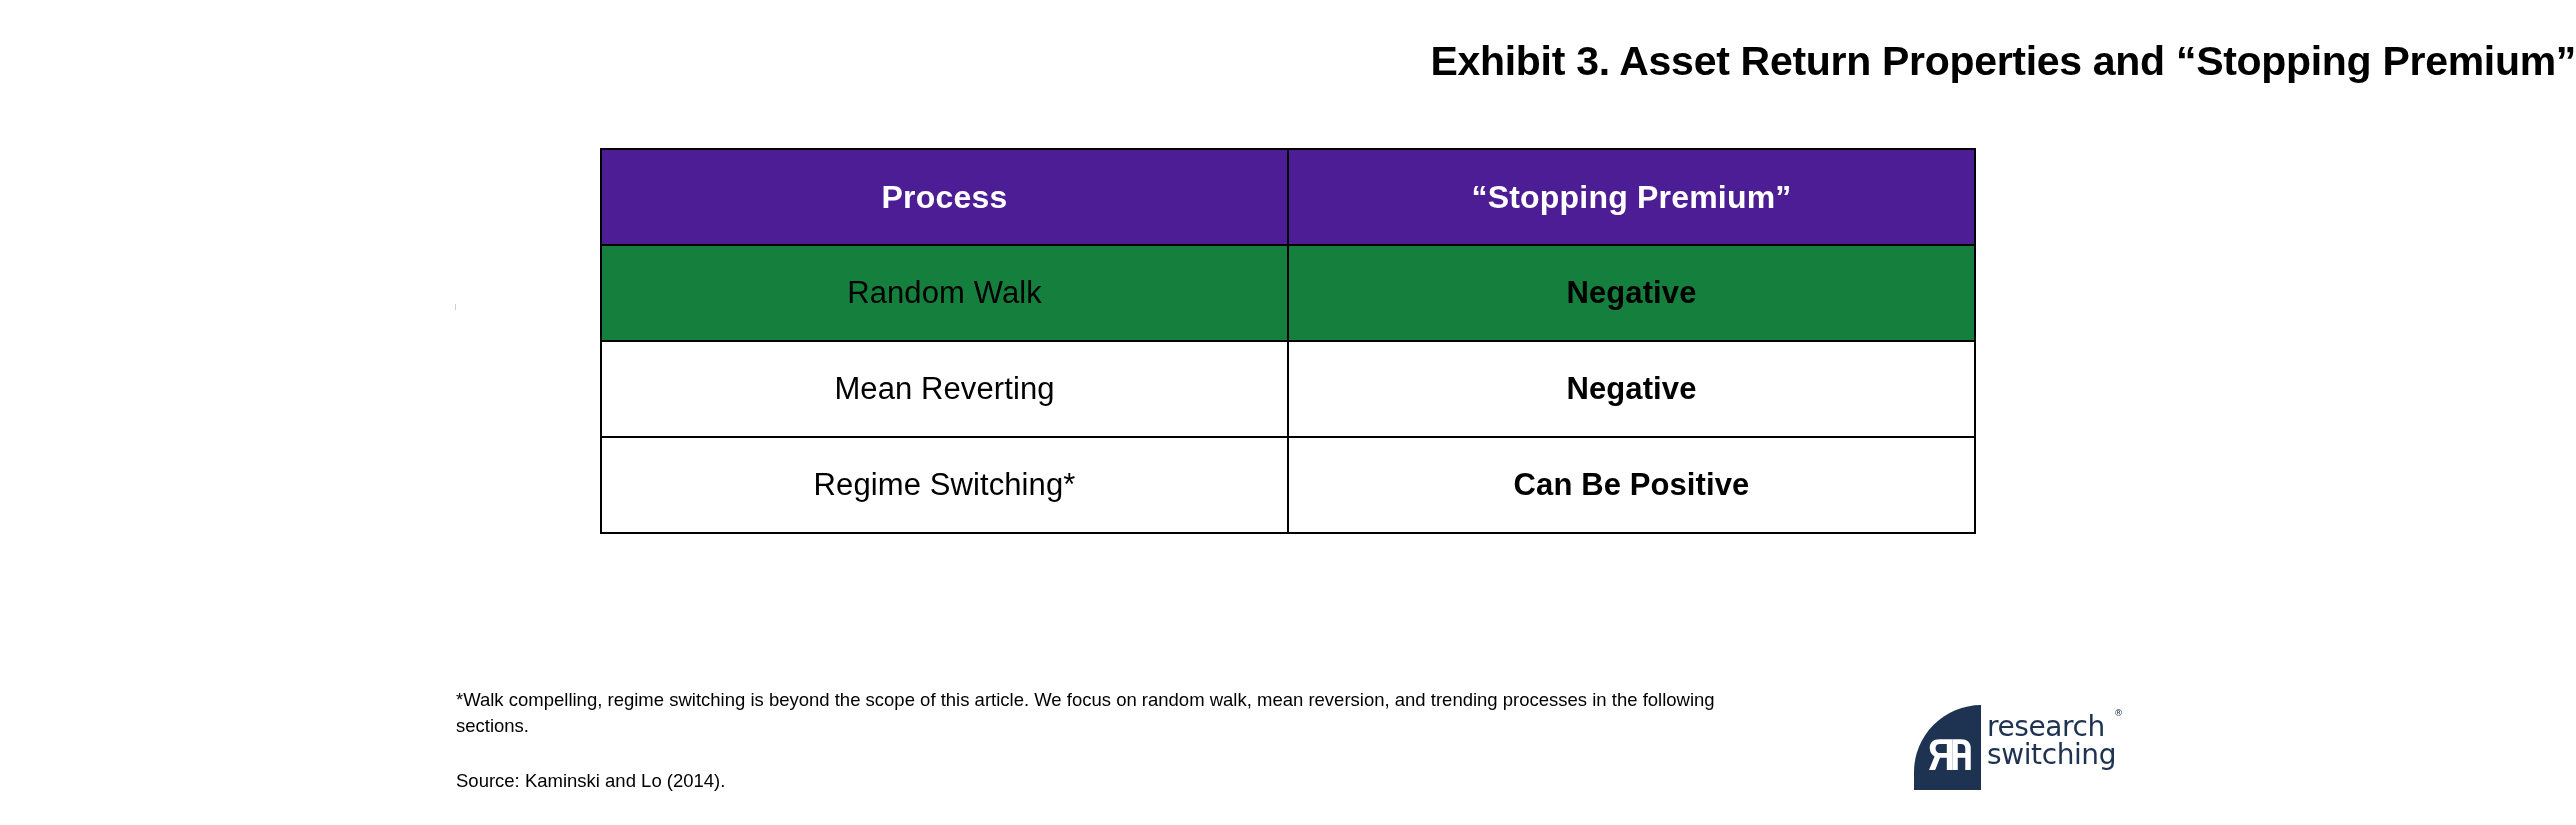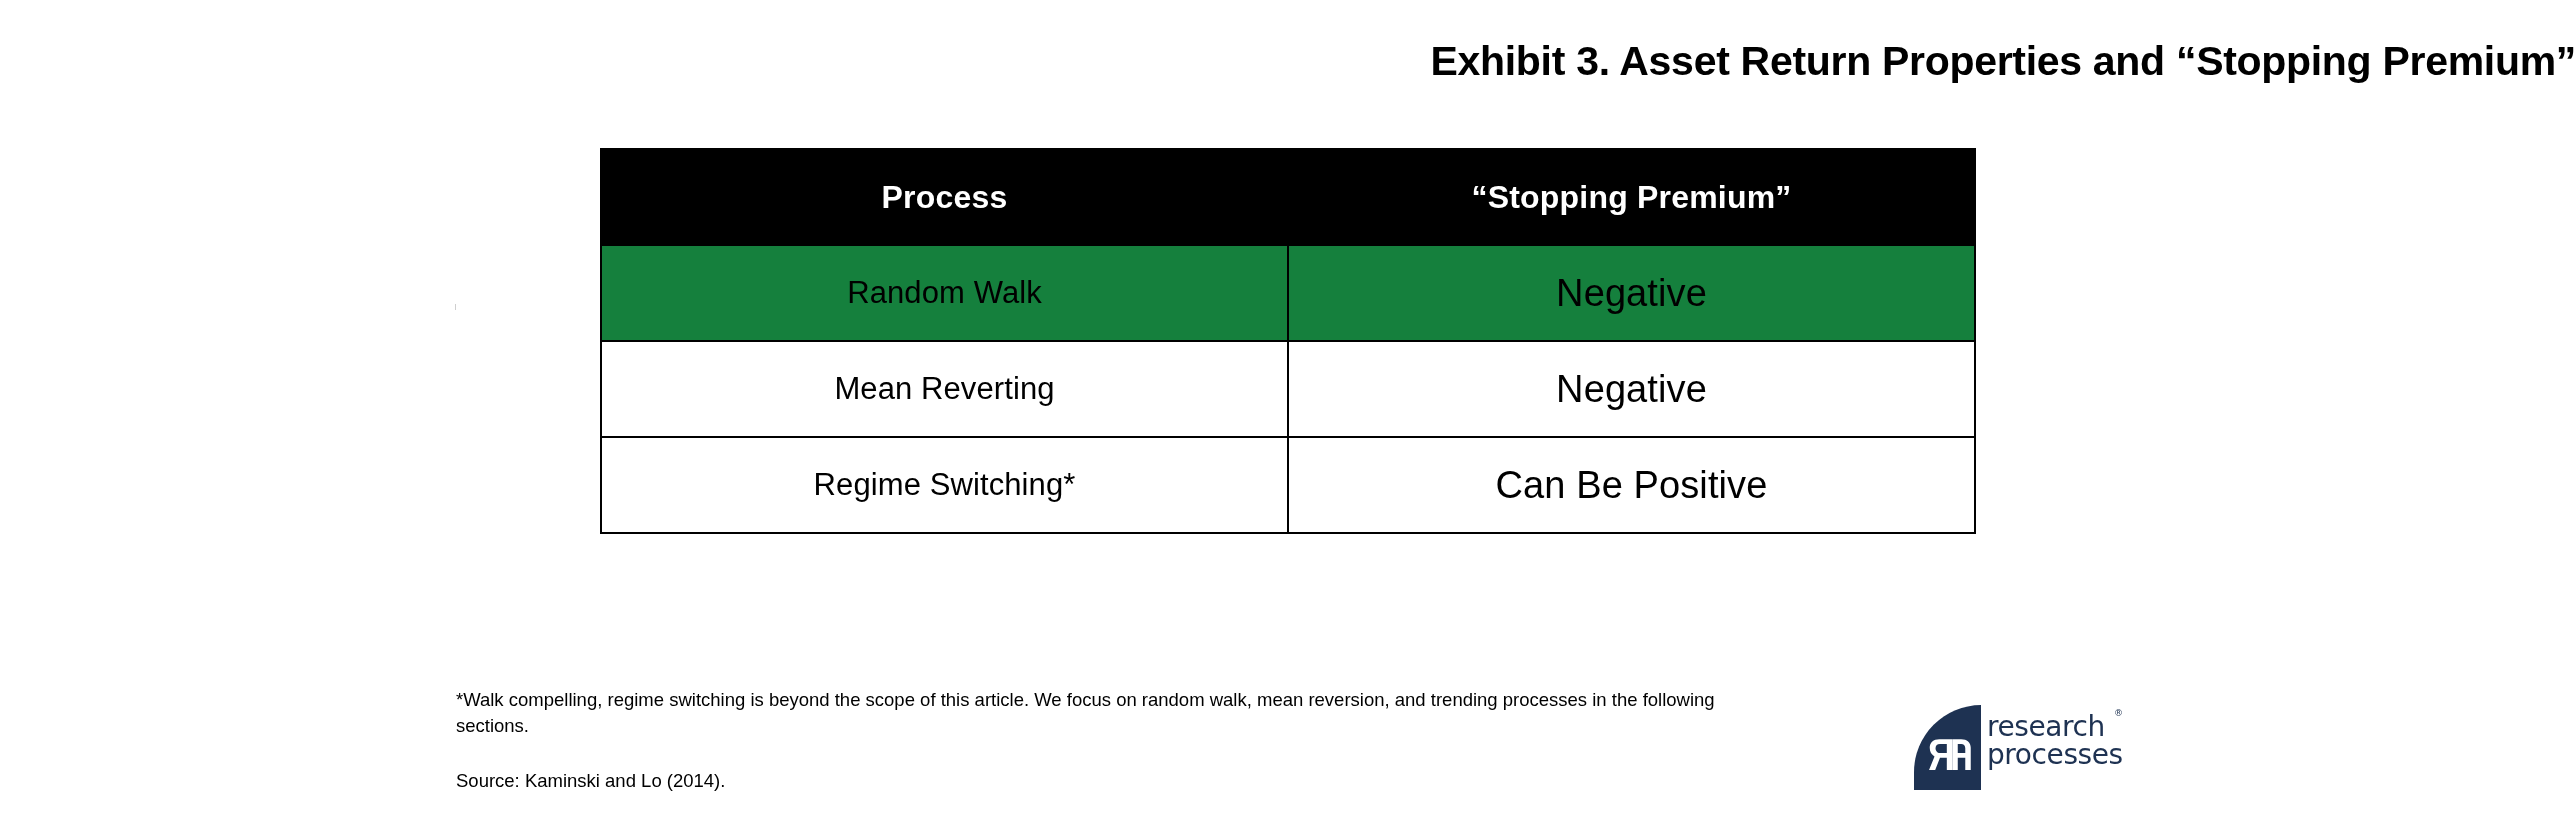--- a/index.html
+++ b/index.html
@@ -46,41 +46,41 @@
   .exhibit-table th {
     width: 50%;
     height: 96px;
     border: 2.7px solid #000000;
     text-align: center;
     vertical-align: middle;
     padding: 0 6.9px;
     box-sizing: border-box;
   }
   .exhibit-table th {
-    background: #000000;
+    background: #4c1d95;
     color: #ffffff;
     font-size: 32px;
     font-weight: 700;
     letter-spacing: 0.2px;
   }
   .row-shaded td {
     background: #15803d;
   }
   .row-plain td {
     background: #ffffff;
   }
   .cell-process {
     font-size: 31px;
     font-weight: 400;
     color: #000000;
     letter-spacing: 0.1px;
   }
   .cell-premium {
-    font-size: 38px;
-    font-weight: 400;
+    font-size: 31px;
+    font-weight: 700;
     color: #000000;
     letter-spacing: 0.1px;
     margin-left: 8px;
   }
 
   
   .footnotes {
     position: absolute;
     left: 456px;
     top: 687px;
@@ -199,16 +199,16 @@
       <path d="M56,50 L69,50 C77.5,50 83,55 83,62.5 L83,95 L75,95 L75,77
                L64,77 L64,95 L56,95 Z
                M64,57 L64,70 L75,70 L75,63 C75,59.3 72.5,57 69,57 Z"></path>
     </g>
   </svg>
   <div class="logo-wordmark">
     <div class="logo-line logo-line-1">
       <span>research</span>
       <span class="logo-reg">®</span>
     </div>
-    <div class="logo-line">processes</div>
+    <div class="logo-line">switching</div>
   </div>
 </div>
 
 
 </body></html>

